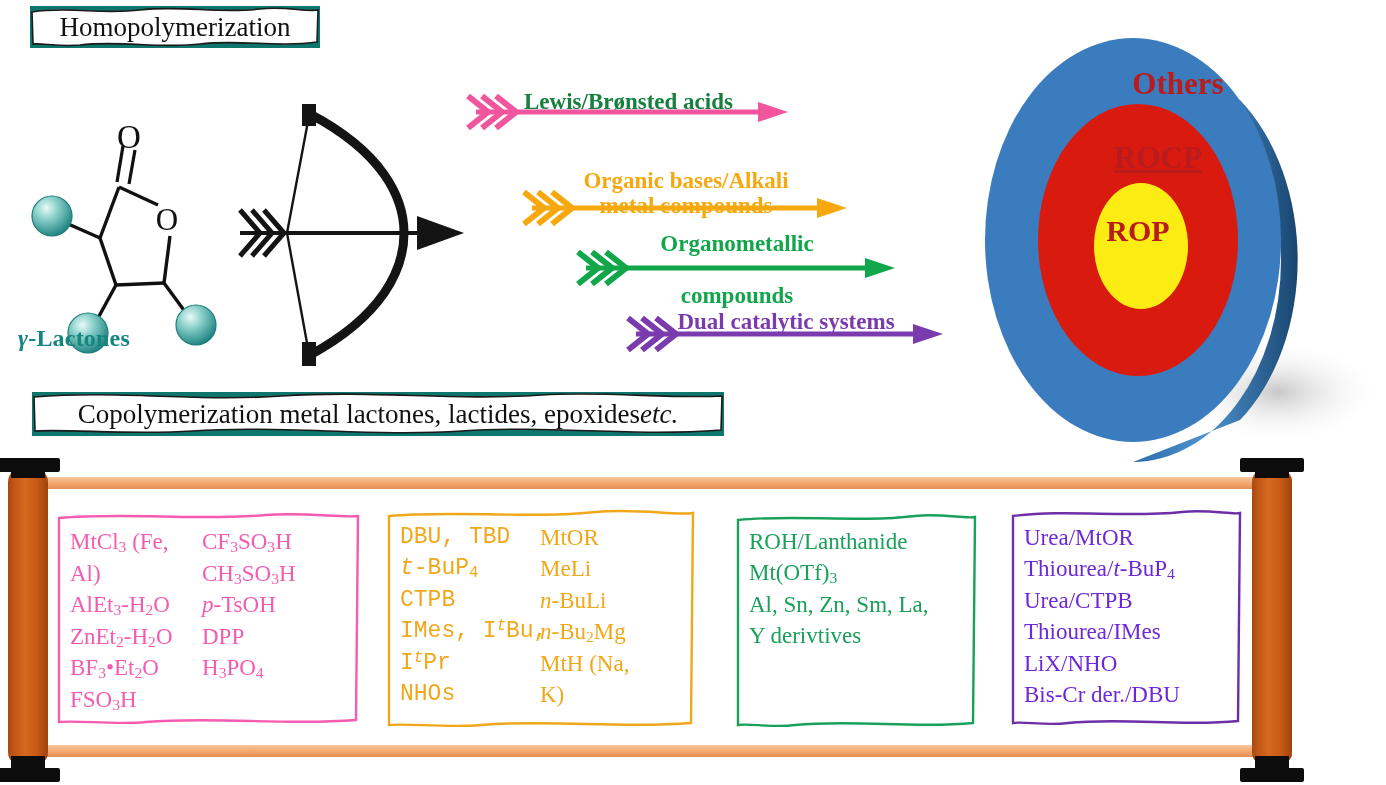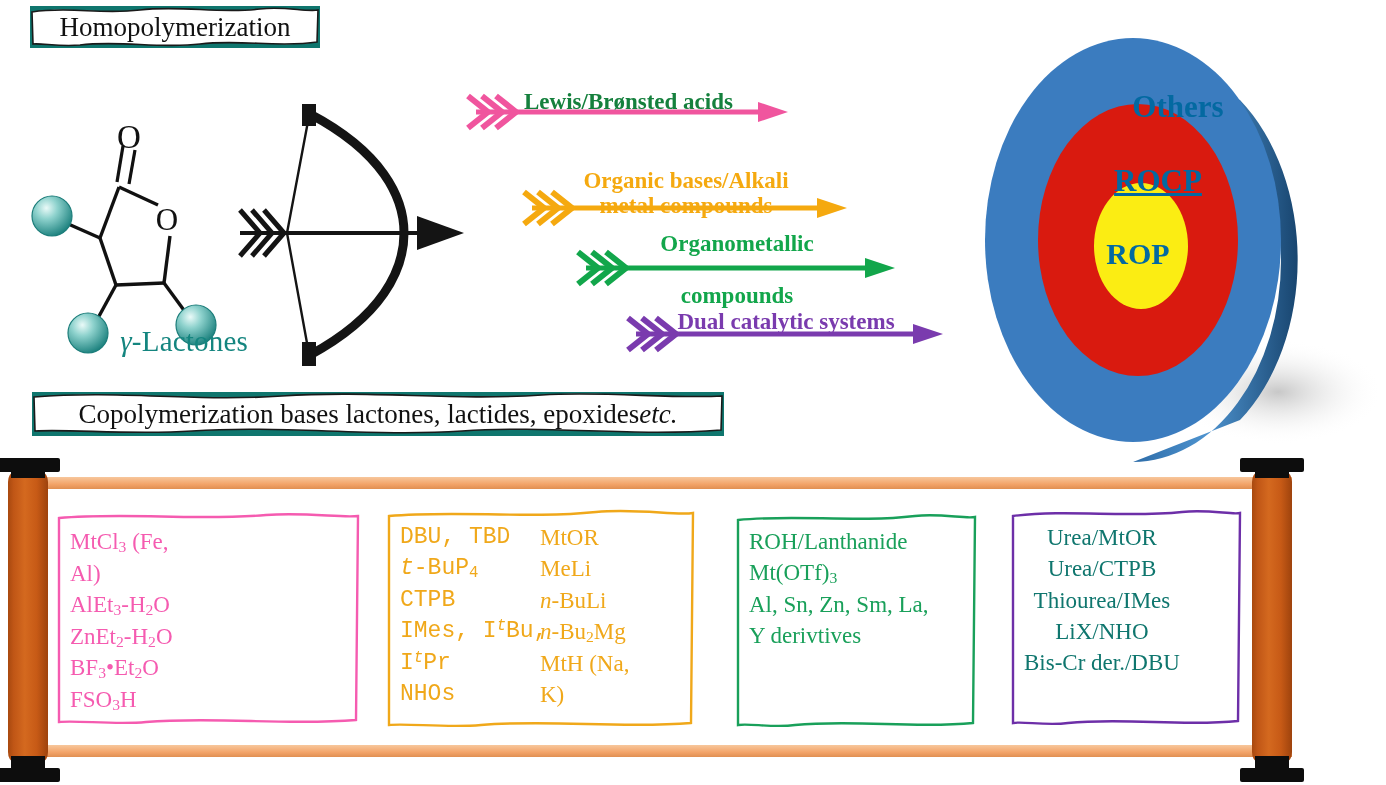--- a/index.html
+++ b/index.html
@@ -13,22 +13,22 @@
      display:flex;align-items:center;justify-content:center;
      font-family:"Liberation Serif", serif;color:#111;white-space:nowrap;}
   #banner-homo{left:30px;top:6px;width:290px;height:42px;}
   #banner-homo .txt{font-size:27px;}
   #banner-copo{left:32px;top:392px;width:692px;height:44px;}
   #banner-copo .txt{font-size:27px;}
   .banner svg{position:absolute;left:0;top:0;overflow:visible;}
 
   
   #molecule{position:absolute;left:18px;top:120px;width:230px;height:250px;}
-  #mol-label{position:absolute;left:18px;top:325px;width:230px;text-align:right;
-      font-size:29px;font-weight:normal;color:#14857f;letter-spacing:.2px;}
+  #mol-label{position:absolute;left:18px;top:325px;width:230px;text-align:left;
+      font-size:24px;font-weight:bold;color:#14857f;letter-spacing:.2px;}
   #mol-label i{font-family:"Liberation Serif",serif;}
 
   
   #bow{position:absolute;left:232px;top:92px;width:250px;height:285px;}
 
   
   .rxn{position:absolute;}
   .rxn svg{position:absolute;left:0;top:0;overflow:visible;}
   .rxn .lbl{position:absolute;width:100%;text-align:center;font-weight:bold;
      line-height:1.06;font-family:"Liberation Serif", serif;}
@@ -38,21 +38,21 @@
   #rxn-base   {left:522px; top:160px; width:328px; height:72px;}
   #rxn-base   .lbl{bottom:22px;font-size:23px;color:#F5A90F;}
   #rxn-organo {left:576px; top:228px; width:322px; height:72px;}
   #rxn-organo .lbl{bottom:22px;font-size:23px;color:#12A64B;}
   #rxn-dual   {left:626px; top:306px; width:320px; height:48px;}
   #rxn-dual   .lbl{bottom:22px;font-size:23px;color:#7A3BAE;}
 
   
   #target{position:absolute;left:978px;top:22px;width:400px;height:440px;}
   #target .tlabel{position:absolute;width:100%;text-align:center;
-     font-weight:bold;color:#0369a1;font-family:"Liberation Serif", serif;margin-top:23px;}
+     font-weight:bold;color:#b91c1c;font-family:"Liberation Serif", serif;}
   #lbl-others{top:44px;font-size:31px;}
   #lbl-rocp  {top:118px;font-size:31px;left:-20px;text-decoration:underline;}
   #lbl-rop   {top:192px;font-size:30px;left:-40px;}
   .post{position:absolute;top:472px;width:40px;height:290px;border-radius:6px/10px;
     background:linear-gradient(to right,#a8490f 0%,#c05616 14%,#d4691f 42%,#c75a16 72%,#9e430d 100%);}
   #post-left{left:8px;}
   #post-right{left:1252px;}
   .cap{position:absolute;width:64px;height:14px;background:#0d0d0d;border-radius:2px;}
   .capstem{position:absolute;width:34px;height:14px;background:#0d0d0d;}
   .rail{position:absolute;left:40px;width:1252px;height:12px;
@@ -68,21 +68,21 @@
   .cbox .col{font-size:23px;line-height:1.36;white-space:nowrap;}
   .cbox sub{font-size:.68em;vertical-align:-0.22em;}
   .cbox sup{font-size:.68em;vertical-align:0.42em;}
   .cbox i{font-style:italic;}
 
   #box-pink  {left:56px;  top:512px; width:305px; height:215px; color:#F55BB0;}
   #box-pink  .col:first-child{width:132px;}
   #box-orange{left:386px; top:508px; width:310px; height:222px; color:#F0A81A;}
   #box-orange .col:first-child{width:140px;font-family:Liberation Mono, monospace;}
   #box-green {left:735px; top:512px; width:243px; height:218px; color:#19A05A;}
-  #box-purple{left:1010px;top:508px; width:233px; height:220px; color:#0f766e;text-align:center;}
+  #box-purple{left:1010px;top:508px; width:233px; height:220px; color:#6d28d9;}
 </style>
 </head>
 <body>
 
 <div id="stage">
 
   <div class="banner" id="banner-homo">
     <svg width="290" height="42" viewBox="0 0 290 42" preserveAspectRatio="none">
       <path d="M2,6 C40,0 70,9 110,4 C150,-1 190,8 230,3 C255,0 275,6 288,4
                L287,36 C250,42 210,33 170,38 C130,43 90,34 50,39 C30,41 12,37 3,38 Z" fill="#ffffff" stroke="#1a1a1a" stroke-width="1.6"></path>
@@ -225,21 +225,21 @@
     <div class="tlabel" id="lbl-rocp">ROCP</div>
     <div class="tlabel" id="lbl-rop">ROP</div>
   </div>
 
   <div class="banner" id="banner-copo">
     <svg width="692" height="44" viewBox="0 0 692 44" preserveAspectRatio="none">
       <path d="M2,5 C90,-2 160,10 250,4 C340,-2 420,9 510,3 C570,-1 640,7 690,4
                L689,38 C600,45 520,33 430,39 C340,45 250,33 160,39 C100,43 40,37 3,39 Z" fill="#ffffff" stroke="#1a1a1a" stroke-width="1.6"></path>
     </svg>
     <div class="txt">
-      <span>Copolymerization bases lactones, lactides, epoxides </span>
+      <span>Copolymerization metal lactones, lactides, epoxides </span>
         <i>etc.</i>
     </div>
   </div>
 
   <div class="rail" id="rail-top"></div>
   <div class="rail" id="rail-bottom"></div>
 
   <div class="post" id="post-left"></div>
   <div class="cap" style="left:-4px;top:458px;"></div>
   <div class="capstem" style="left:11px;top:462px;height:16px;"></div>
@@ -258,20 +258,27 @@
     </svg>
     <div class="inner">
       <div class="col">
         <div>MtCl<sub>3</sub> (Fe,</div>
         <div>Al)</div>
         <div>AlEt<sub>3</sub>-H<sub>2</sub>O</div>
         <div>ZnEt<sub>2</sub>-H<sub>2</sub>O</div>
         <div>BF<sub>3</sub>•Et<sub>2</sub>O</div>
         <div>FSO<sub>3</sub>H</div>
       </div>
+      <div class="col">
+        <div>CF<sub>3</sub>SO<sub>3</sub>H</div>
+        <div>CH<sub>3</sub>SO<sub>3</sub>H</div>
+        <div><i>p</i>-TsOH</div>
+        <div>DPP</div>
+        <div>H<sub>3</sub>PO<sub>4</sub></div>
+      </div>
     </div>
   </div>
 
   <div class="cbox" id="box-orange">
     <svg width="310" height="222" viewBox="0 0 310 222" preserveAspectRatio="none">
       <path d="M3,8 C70,2 140,11 210,4 C252,0 290,8 307,5 L305,215 C235,221 165,211 95,217 C62,220 20,215 3,217 Z" fill="none" stroke="#F0A81A" stroke-width="2.4"></path>
     </svg>
     <div class="inner">
       <div class="col">
         <div>DBU, TBD</div>
@@ -306,20 +313,21 @@
     </div>
   </div>
 
   <div class="cbox" id="box-purple">
     <svg width="233" height="220" viewBox="0 0 233 220" preserveAspectRatio="none">
       <path d="M3,8 C58,1 115,10 172,4 C198,1 222,7 230,5 L228,213 C172,219 115,209 58,215 C36,218 13,213 3,215 Z" fill="none" stroke="#6D2FA8" stroke-width="2.4"></path>
     </svg>
     <div class="inner">
       <div class="col">
         <div>Urea/MtOR</div>
+        <div>Thiourea/<i>t</i>-BuP<sub>4</sub></div>
         <div>Urea/CTPB</div>
         <div>Thiourea/IMes</div>
         <div>LiX/NHO</div>
         <div>Bis-Cr der./DBU</div>
       </div>
     </div>
   </div>
 
 </div>
 

